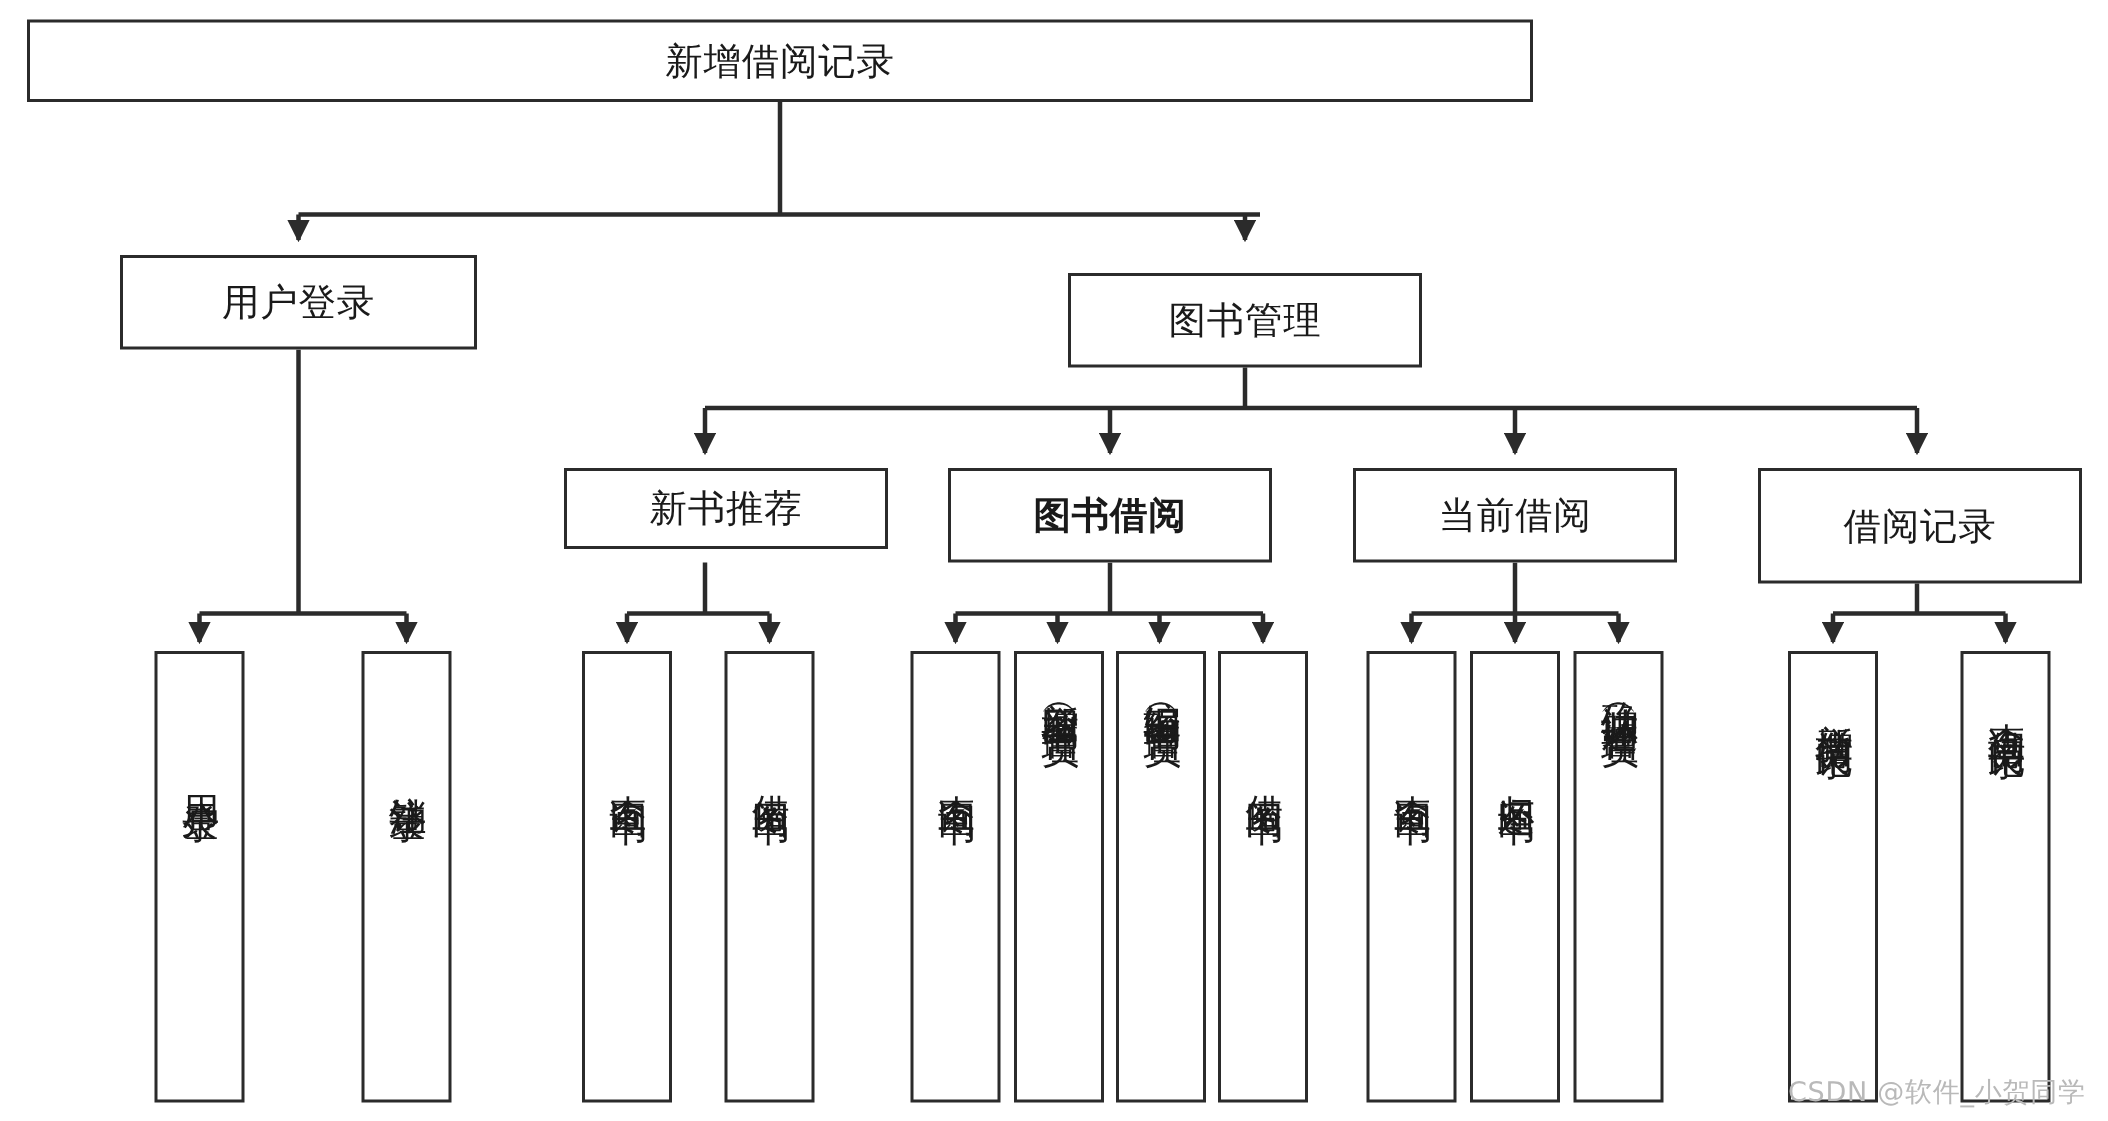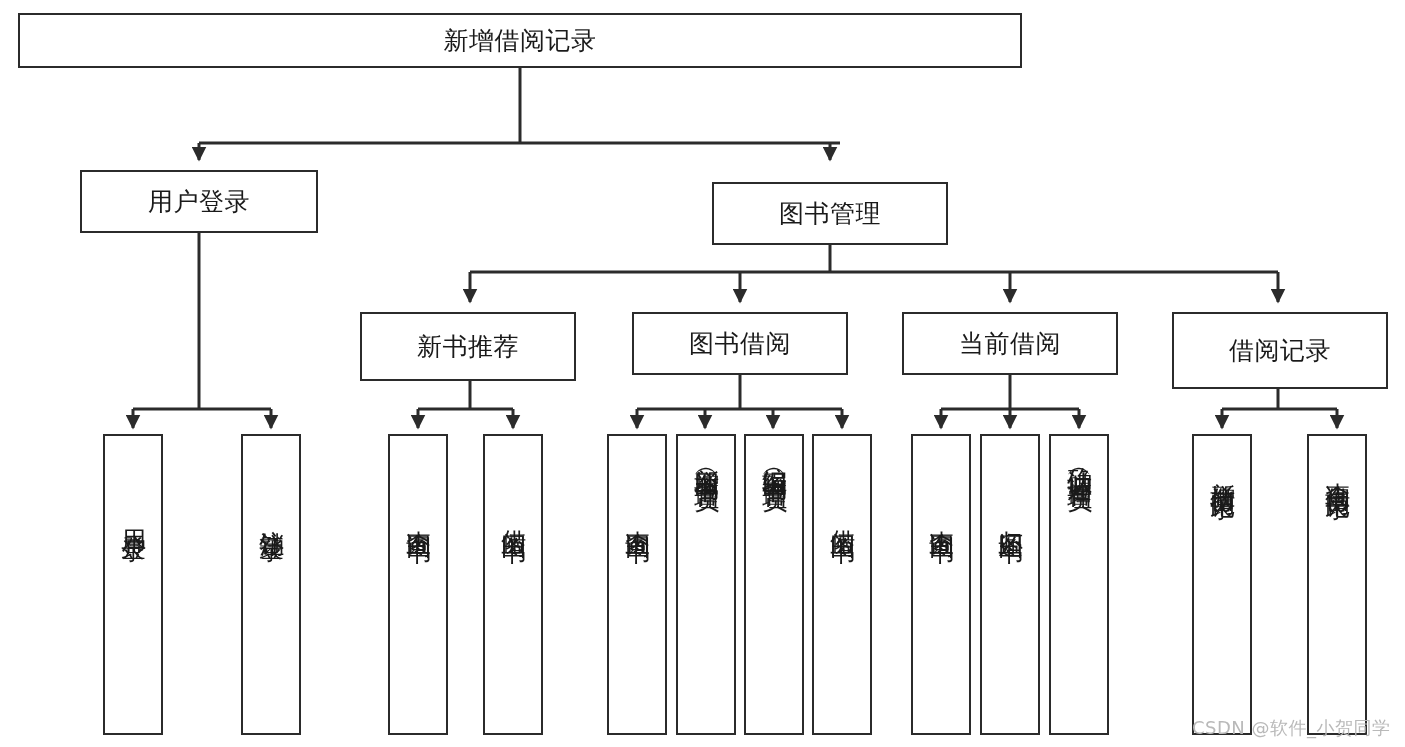--- a/index.html
+++ b/index.html
@@ -135,25 +135,25 @@
   </div>
 
   <div class="node horizontal" style="left:80px; top:170px; width:238px; height:63px;">
     <span class="label">用户登录</span>
   </div>
 
   <div class="node horizontal" style="left:712px; top:170px; width:236px; height:63px;margin-top:12px;">
     <span class="label">图书管理</span>
   </div>
 
-  <div class="node horizontal" style="left:360px; top:312px; width:216px; height:69px;">
+  <div class="node horizontal" style="left:376px; top:312px; width:216px; height:54px;">
     <span class="label">新书推荐</span>
   </div>
 
-  <div class="node horizontal" style="left:632px; top:312px; width:216px; height:63px;">
+  <div class="node horizontal" style="left:632px; top:312px; width:216px; height:63px;font-weight:bold;">
     <span class="label">图书借阅</span>
   </div>
 
   <div class="node horizontal" style="left:902px; top:312px; width:216px; height:63px;">
     <span class="label">当前借阅</span>
   </div>
 
   <div class="node horizontal" style="left:1172px; top:312px; width:216px; height:77px;">
     <span class="label">借阅记录</span>
   </div>

